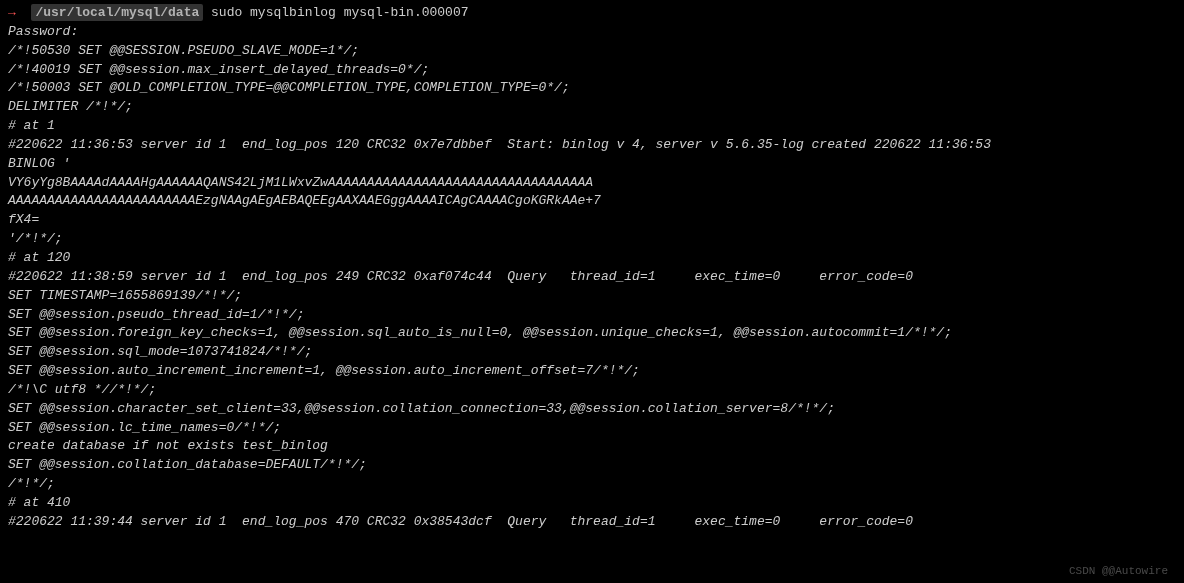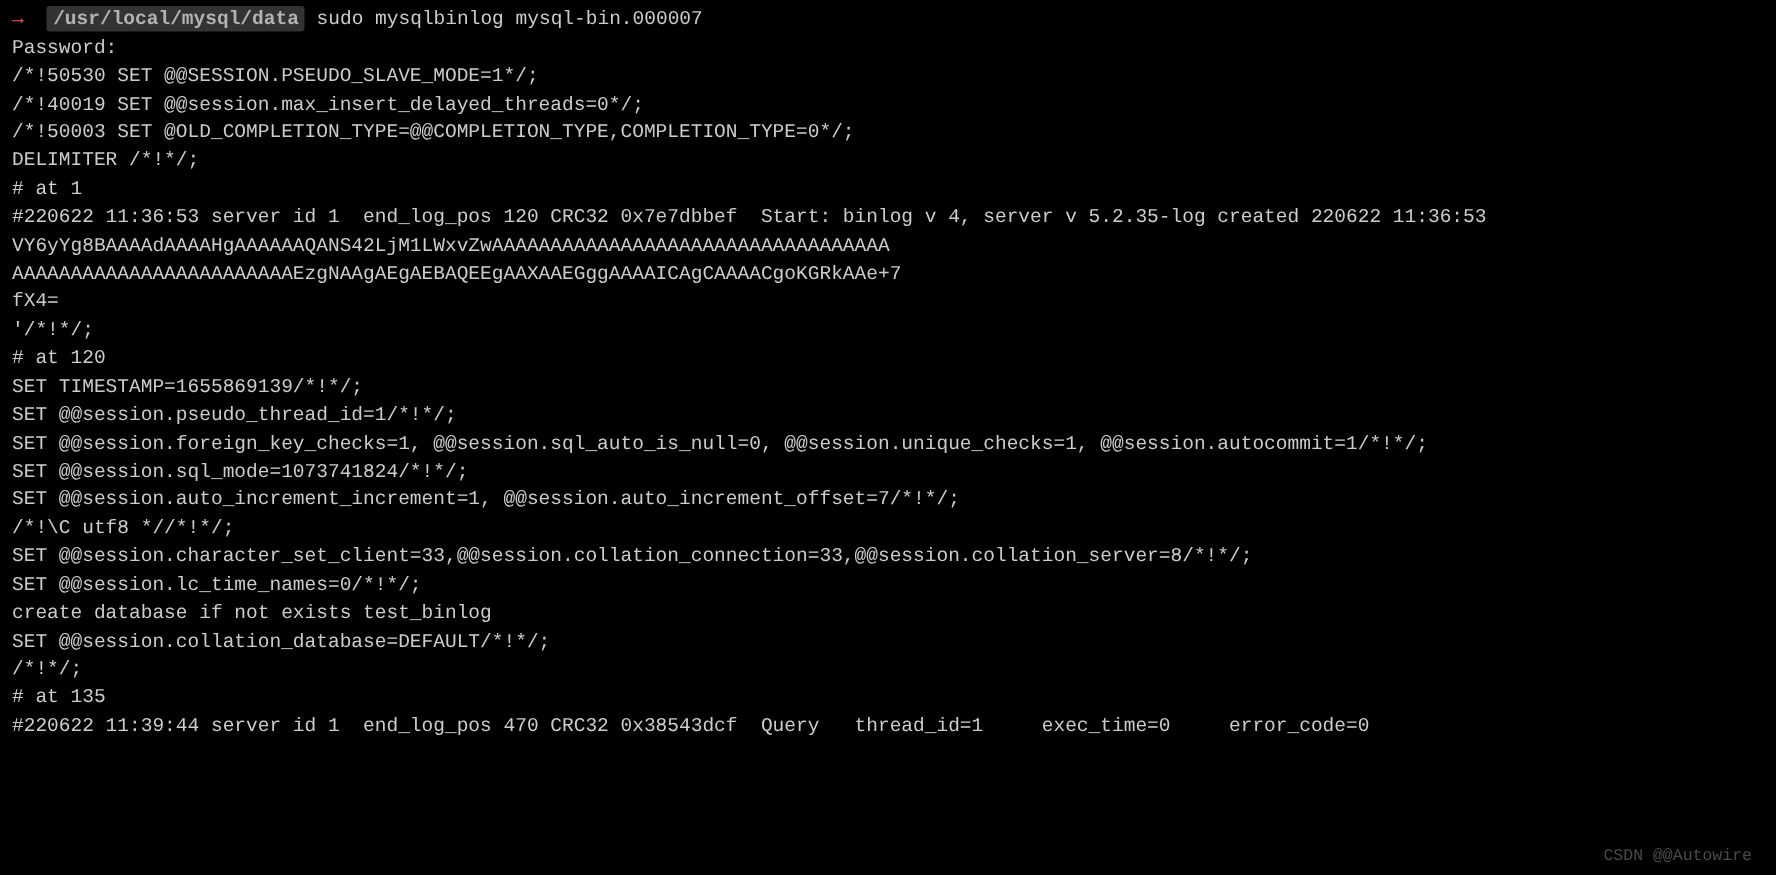--- a/index.html
+++ b/index.html
@@ -31,20 +31,21 @@
       padding: 1px 4px;
       border-radius: 2px;
       font-weight: bold;
     }
     .cmd {
       color: #cccccc;
     }
     .output-line {
       color: #cccccc;
       white-space: pre;
+      font-style: italic;
     }
     .watermark {
       position: absolute;
       bottom: 3px;
       right: 16px;
       font-size: 11px;
       color: #4a4a4a;
     }
   </style>
 </head>
@@ -52,34 +53,36 @@
 
 <div class="prompt-line"><span class="arrow">→</span>  <span class="path">/usr/local/mysql/data</span> <span class="cmd">sudo mysqlbinlog mysql-bin.000007</span></div>
 
 <div id="output">
     <div class="output-line">Password:</div>
     <div class="output-line">/*!50530 SET @@SESSION.PSEUDO_SLAVE_MODE=1*/;</div>
     <div class="output-line">/*!40019 SET @@session.max_insert_delayed_threads=0*/;</div>
     <div class="output-line">/*!50003 SET @OLD_COMPLETION_TYPE=@@COMPLETION_TYPE,COMPLETION_TYPE=0*/;</div>
     <div class="output-line">DELIMITER /*!*/;</div>
     <div class="output-line"># at 1</div>
-    <div class="output-line">#220622 11:36:53 server id 1  end_log_pos 120 CRC32 0x7e7dbbef  Start: binlog v 4, server v 5.2.35-log created 220622 11:36:53</div>
+    <div class="output-line">#220622 11:36:53 server id 1  end_log_pos 120 CRC32 0x7e7dbbef  Start: binlog v 4, server v 5.6.35-log created 220622 11:36:53</div>
+    <div class="output-line">BINLOG '</div>
     <div class="output-line">VY6yYg8BAAAAdAAAAHgAAAAAAQANS42LjM1LWxvZwAAAAAAAAAAAAAAAAAAAAAAAAAAAAAAAAAA</div>
     <div class="output-line">AAAAAAAAAAAAAAAAAAAAAAAAEzgNAAgAEgAEBAQEEgAAXAAEGggAAAAICAgCAAAACgoKGRkAAe+7</div>
     <div class="output-line">fX4=</div>
     <div class="output-line">'/*!*/;</div>
     <div class="output-line"># at 120</div>
+    <div class="output-line">#220622 11:38:59 server id 1  end_log_pos 249 CRC32 0xaf074c44  Query   thread_id=1     exec_time=0     error_code=0</div>
     <div class="output-line">SET TIMESTAMP=1655869139/*!*/;</div>
     <div class="output-line">SET @@session.pseudo_thread_id=1/*!*/;</div>
     <div class="output-line">SET @@session.foreign_key_checks=1, @@session.sql_auto_is_null=0, @@session.unique_checks=1, @@session.autocommit=1/*!*/;</div>
     <div class="output-line">SET @@session.sql_mode=1073741824/*!*/;</div>
     <div class="output-line">SET @@session.auto_increment_increment=1, @@session.auto_increment_offset=7/*!*/;</div>
     <div class="output-line">/*!\C utf8 *//*!*/;</div>
     <div class="output-line">SET @@session.character_set_client=33,@@session.collation_connection=33,@@session.collation_server=8/*!*/;</div>
     <div class="output-line">SET @@session.lc_time_names=0/*!*/;</div>
     <div class="output-line">create database if not exists test_binlog</div>
     <div class="output-line">SET @@session.collation_database=DEFAULT/*!*/;</div>
     <div class="output-line">/*!*/;</div>
-    <div class="output-line"># at 135</div>
+    <div class="output-line"># at 410</div>
     <div class="output-line">#220622 11:39:44 server id 1  end_log_pos 470 CRC32 0x38543dcf  Query   thread_id=1     exec_time=0     error_code=0</div>
   </div>
 
 <div class="watermark">CSDN @@Autowire</div>
 
 </body></html>

